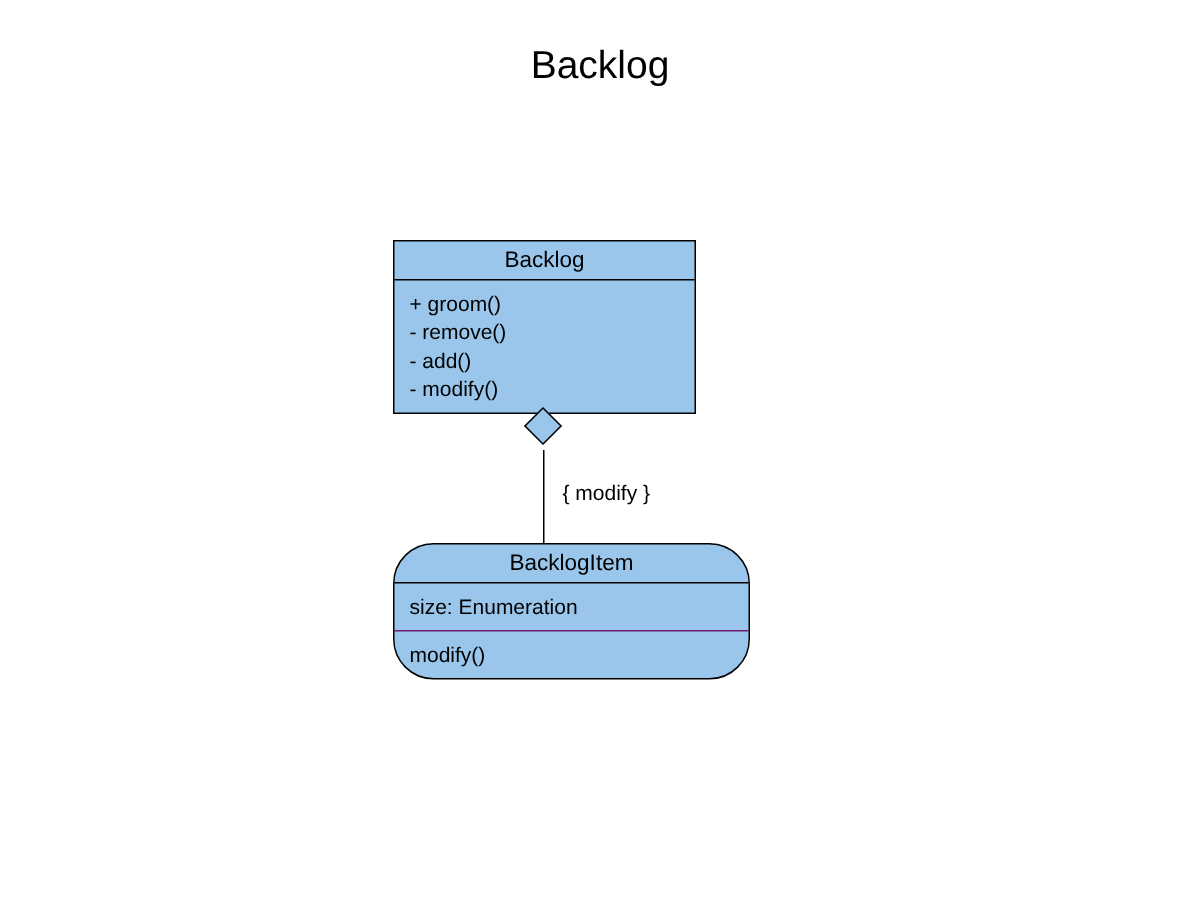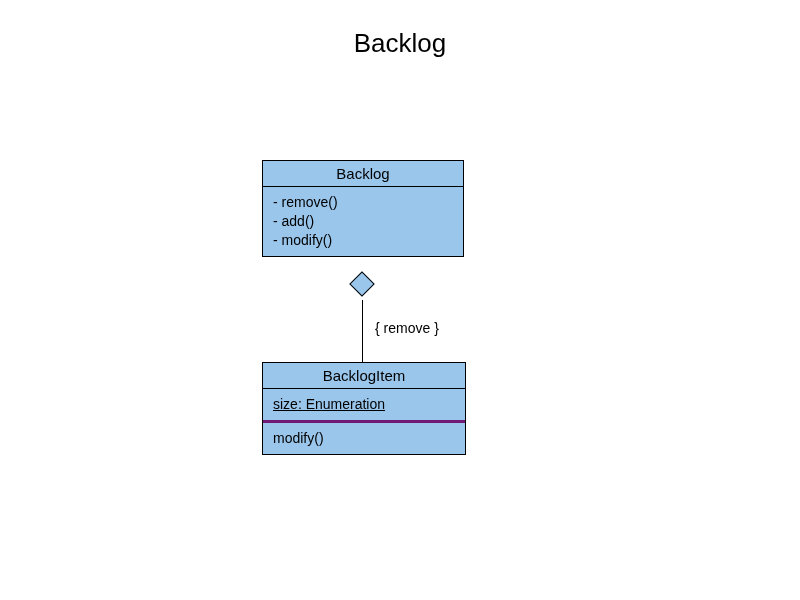--- a/index.html
+++ b/index.html
@@ -30,22 +30,21 @@
     padding: 4px 6px;
     border-bottom: 1px solid #000;
     font-size: 15px;
   }
   .compartment {
     padding: 6px 10px;
     font-size: 14px;
     line-height: 1.35;
   }
   .compartment.bordered {
-    border-bottom: 3px solid #701a75;
-    text-decoration: underline;
+    border-bottom: 1px solid #701a75;
   }
   .op-line { white-space: nowrap; }
   .connector-line {
     position: absolute;
     width: 0;
     border-left: 1px solid #000;
   }
   .diamond {
     position: absolute;
     width: 18px;
@@ -61,33 +60,34 @@
   }
 </style>
 </head>
 <body>
 
 <div class="title">Backlog</div>
 
 <div class="class-box" style="left:262px; top:160px; width:202px;">
   <div class="class-name">Backlog</div>
   <div class="compartment">
+    <div class="op-line">+ groom()</div>
     <div class="op-line">- remove()</div>
     <div class="op-line">- add()</div>
     <div class="op-line">- modify()</div>
   </div>
 </div>
 
 <div class="diamond" style="left:353px; top:275px;"></div>
 
 <div class="connector-line" style="left:362px; top:300px; height:62px;"></div>
 
-<div class="constraint" style="left:375px; top:320px;">{ remove }</div>
+<div class="constraint" style="left:375px; top:320px;">{ modify }</div>
 
-<div class="class-box" style="left:262px; top:362px; width:204px;">
+<div class="class-box" style="left:262px; top:362px; width:238px;border-radius:27px;">
   <div class="class-name">BacklogItem</div>
   <div class="compartment bordered">
     <div class="op-line">size: Enumeration</div>
   </div>
   <div class="compartment">
     <div class="op-line">modify()</div>
   </div>
 </div>
 
 </body></html>

